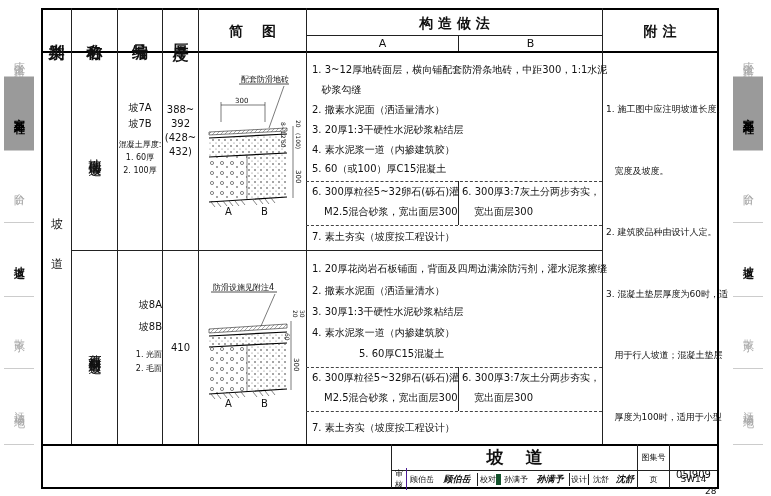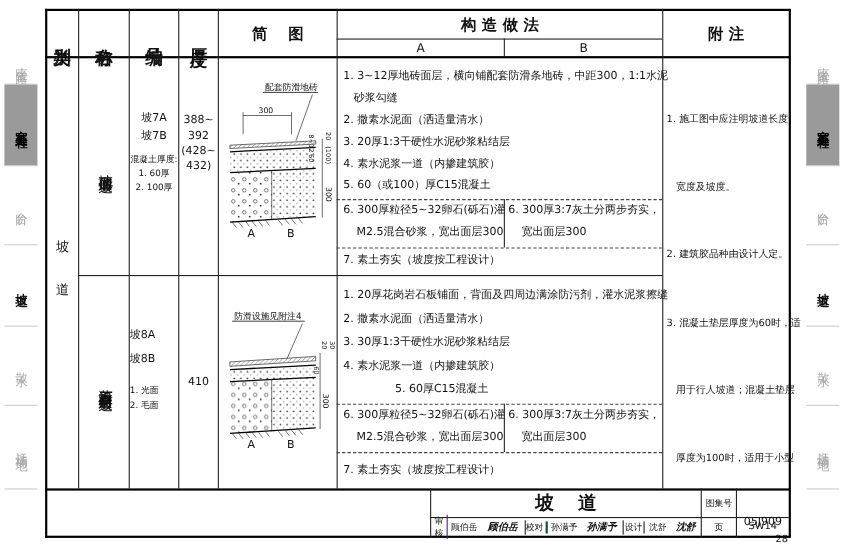--- a/index.html
+++ b/index.html
@@ -171,21 +171,21 @@
 <div class="step" style="left:312px;top:182px;">6. 300厚粒径5~32卵石(砾石)灌</div>
 <div class="step" style="left:324px;top:202px;">M2.5混合砂浆，宽出面层300</div>
 <div class="step" style="left:462px;top:182px;">6. 300厚3:7灰土分两步夯实，</div>
 <div class="step" style="left:474px;top:202px;">宽出面层300</div>
 <div class="hl dash" style="left:306px;top:225px;width:296px;border-color:#444;"></div>
 <div class="step" style="left:312px;top:227px;">7. 素土夯实（坡度按工程设计）</div>
 
 <div class="cell" style="left:72px;top:251px;width:45px;height:193px;font-size:13px;">
   <span class="vtext" style="letter-spacing:1px;">薄板石材面层坡道</span>
 </div>
-<div class="abs" style="left:118px;top:294px;width:44px;font-size:10px;text-align:left;line-height:22px;">
+<div class="abs" style="left:118px;top:294px;width:44px;font-size:10px;text-align:right;line-height:22px;">
   <div>坡8A</div>
   <div>坡8B</div>
   <div style="margin-top:10px;line-height:14px;font-size:8px;">1. 光面</div>
   <div style="line-height:14px;font-size:8px;">2. 毛面</div>
 </div>
 <div class="cell" style="left:163px;top:251px;width:35px;height:193px;font-size:10px;">410</div>
 
 <div class="abs" style="left:199px;top:276px;width:107px;height:150px;">
   <svg width="107" height="150" viewBox="0 0 107 150">
     <defs>
@@ -261,21 +261,21 @@
 <div class="cell" style="left:392px;top:445px;width:245px;height:25px;font-size:17px;font-weight:bold;word-spacing:16px;">坡 道</div>
 <div class="cell" style="left:638px;top:445px;width:31px;height:25px;font-size:8px;">图集号</div>
 <div class="cell" style="left:670px;top:445px;width:47px;height:25px;font-size:10px;margin-top:17px;">05J909</div>
 <div class="cell" style="left:638px;top:471px;width:31px;height:16px;font-size:8px;">页</div>
 <div class="cell" style="left:670px;top:471px;width:47px;height:16px;font-size:9px;">SW14</div>
 
 <div class="abs" style="left:392px;top:471px;width:245px;height:16px;display:flex;font-size:8px;align-items:center;">
   <span style="width:14px;border-right:1px solid #4c1d95;text-align:center;">审核</span>
   <span style="width:30px;text-align:center;">顾伯岳</span>
   <span style="width:40px;text-align:center;font-family:'DejaVu Serif',serif;font-style:italic;font-weight:bold;font-size:9px;border-right:1px solid #222;">顾伯岳</span>
-  <span style="width:18px;text-align:left;border-right:2px solid #14532d;">校对</span>
+  <span style="width:18px;text-align:right;border-right:5px solid #14532d;">校对</span>
   <span style="width:30px;text-align:center;">孙满予</span>
   <span style="width:38px;text-align:center;font-family:'DejaVu Serif',serif;font-style:italic;font-weight:bold;font-size:9px;border-right:1px solid #222;">孙满予</span>
   <span style="width:18px;text-align:center;border-right:1px solid #222;">设计</span>
   <span style="width:24px;text-align:center;">沈舒</span>
   <span style="flex:1;text-align:center;font-family:'DejaVu Serif',serif;font-style:italic;font-weight:bold;font-size:9px;">沈舒</span>
 </div>
 
 <div class="abs" style="left:705px;top:487px;font-size:9px;line-height:9px;">28</div>
 
 </body></html>

